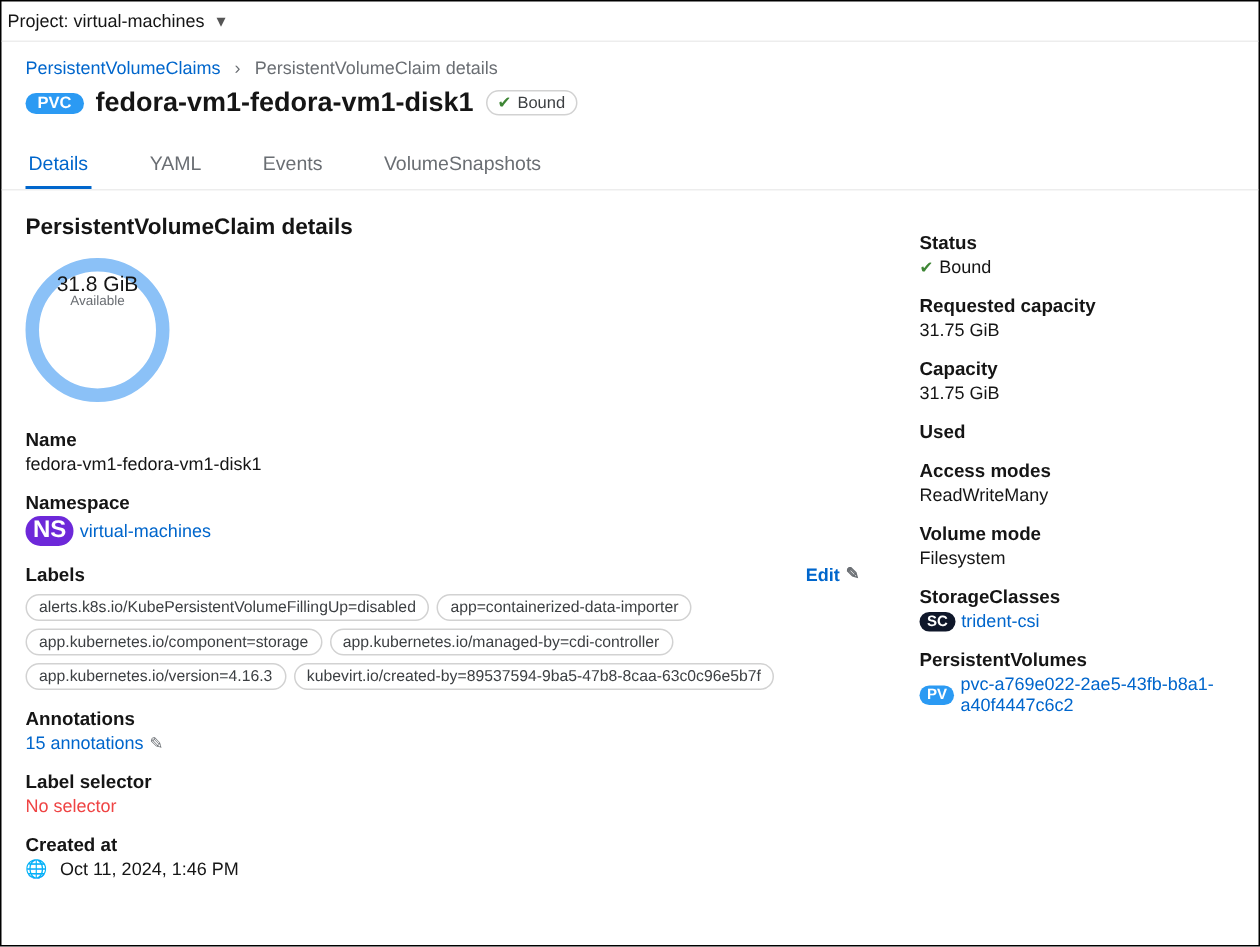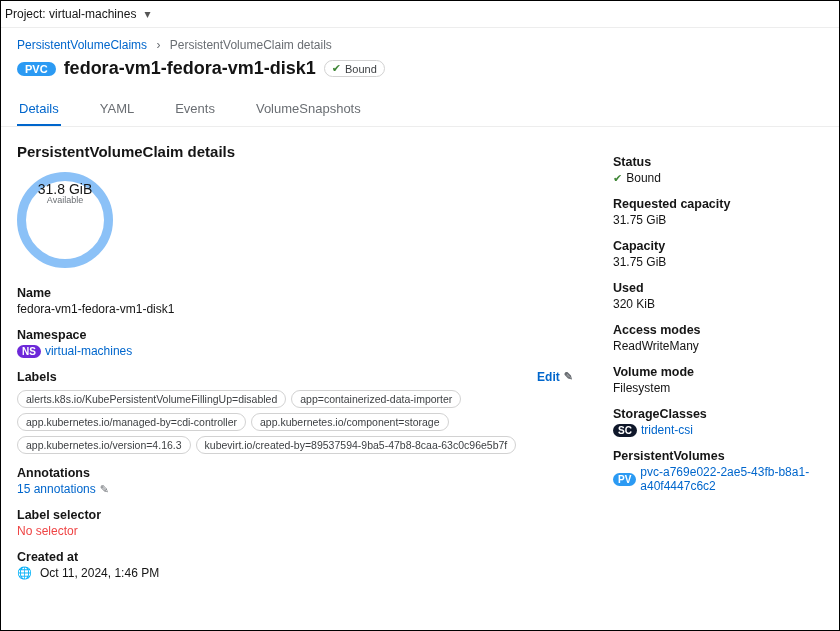--- a/index.html
+++ b/index.html
@@ -11,21 +11,21 @@
   .topbar .caret { margin-left: 8px; color: #555; }
 
   .breadcrumb { padding: 10px 16px 0; font-size: 12px; }
   .breadcrumb a { color: #0066cc; text-decoration: none; }
   .breadcrumb .sep { margin: 0 6px; color: #6a6e73; }
   .breadcrumb .cur { color: #6a6e73; }
 
   .title-row { display: flex; align-items: center; padding: 6px 16px 14px; gap: 8px; }
   .badge { display: inline-flex; align-items: center; justify-content: center; border-radius: 10px; font-size: 11px; font-weight: 600; color: #fff; padding: 1px 8px; }
   .badge-pvc { background: #2b9af3; }
-  .badge-ns { background: #6d28d9; padding: 1px 5px; font-size: 10px;}
+  .badge-ns { background: #6d28d9; padding: 1px 5px; font-size: 16px;}
   .badge-sc { background: #0f172a; padding: 1px 5px; font-size: 10px;}
   .badge-pv { background: #2b9af3; padding: 1px 5px; font-size: 10px;}
   h1 { font-size: 18px; font-weight: 600; }
   .status-pill { display: inline-flex; align-items: center; gap: 4px; font-size: 11px; border: 1px solid #d2d2d2; border-radius: 12px; padding: 1px 7px; color: #3c3f42; }
   .status-check { color:#3e8635; font-size:11px; }
 
   .tabs { display: flex; gap: 37px; border-bottom: 1px solid #ededed; padding: 0 16px; font-size: 13px; }
   .tab { padding: 8px 2px; color: #6a6e73; cursor: pointer; }
   .tab.active { color: #0066cc; border-bottom: 2px solid #0066cc; }
 
@@ -112,22 +112,22 @@
           <span class="edit-link">
             <span>Edit</span>
             <span class="pencil">✎</span>
           </span>
         </div>
       </dt>
       <dd>
         <div class="chips">
           <span class="chip">alerts.k8s.io/KubePersistentVolumeFillingUp=disabled</span>
           <span class="chip">app=containerized-data-importer</span>
+          <span class="chip">app.kubernetes.io/component=storage</span>
           <span class="chip">app.kubernetes.io/managed-by=cdi-controller</span>
-          <span class="chip">app.kubernetes.io/component=storage</span>
           <span class="chip">app.kubernetes.io/version=4.16.3</span>
           <span class="chip">kubevirt.io/created-by=89537594-9ba5-47b8-8caa-63c0c96e5b7f</span>
         </div>
       </dd>
 
       <dt>Annotations</dt>
       <dd>
         <span class="inline-row">
           <a href="#" class="link">15 annotations</a>
           <span class="pencil">✎</span>
@@ -157,21 +157,20 @@
         </span>
       </dd>
 
       <dt>Requested capacity</dt>
       <dd>31.75 GiB</dd>
 
       <dt>Capacity</dt>
       <dd>31.75 GiB</dd>
 
       <dt>Used</dt>
-      <dd>320 KiB</dd>
 
       <dt>Access modes</dt>
       <dd>ReadWriteMany</dd>
 
       <dt>Volume mode</dt>
       <dd>Filesystem</dd>
 
       <dt>StorageClasses</dt>
       <dd>
         <span class="inline-row">

